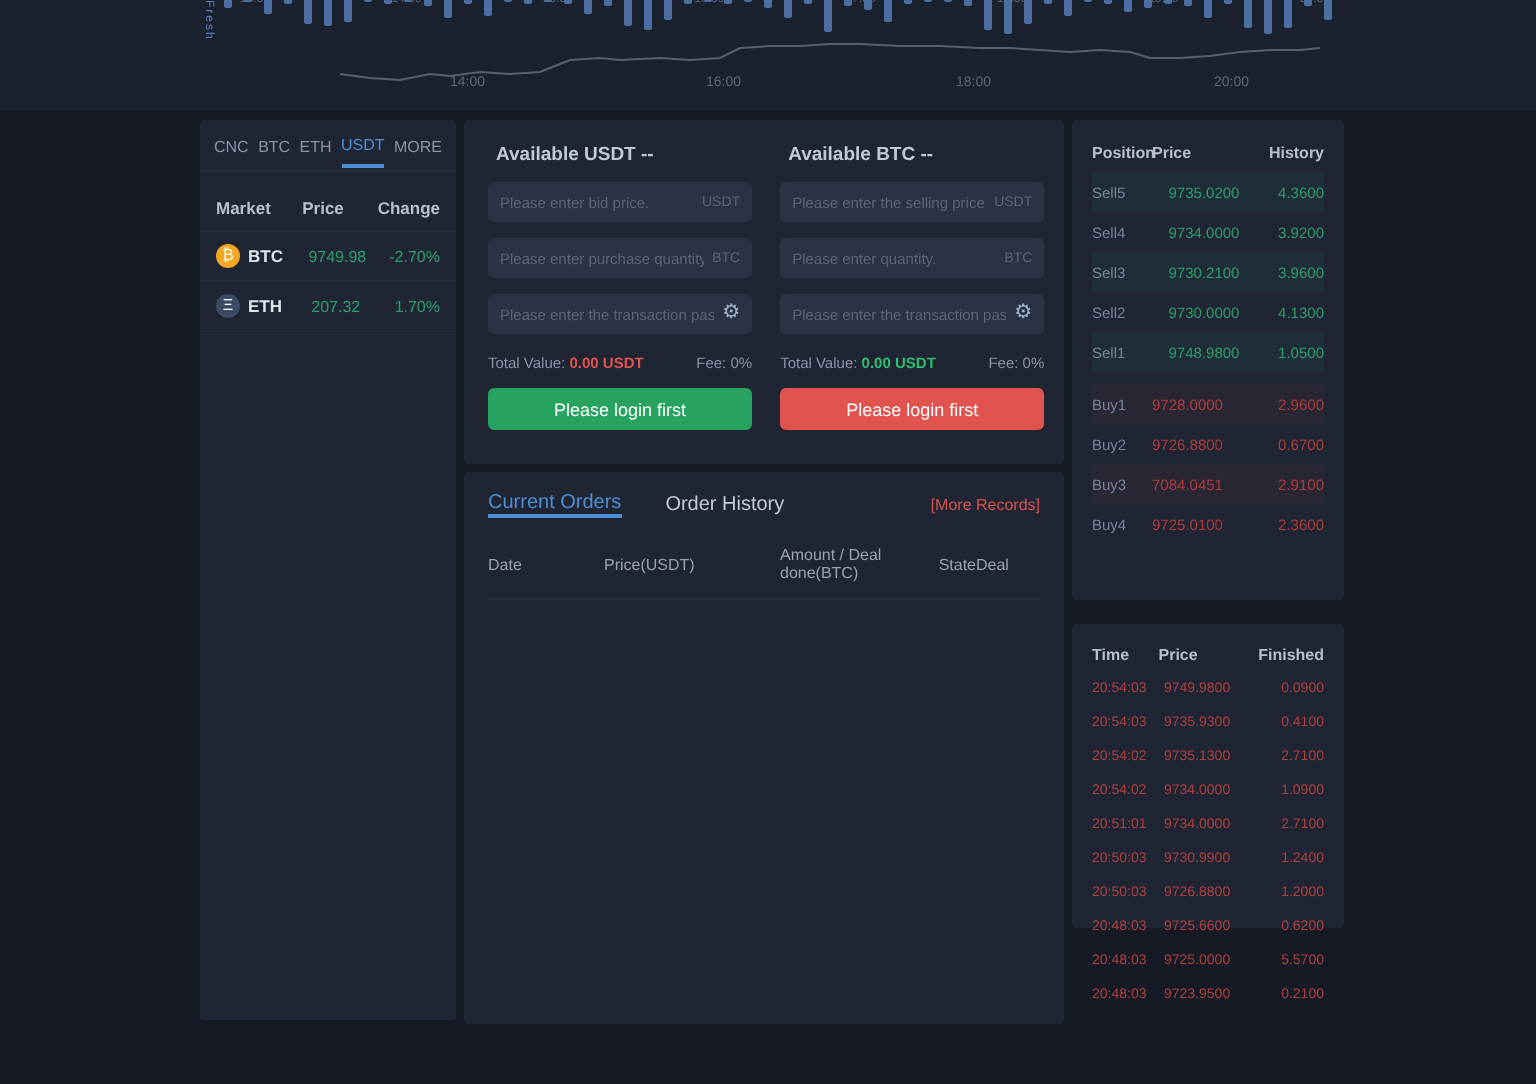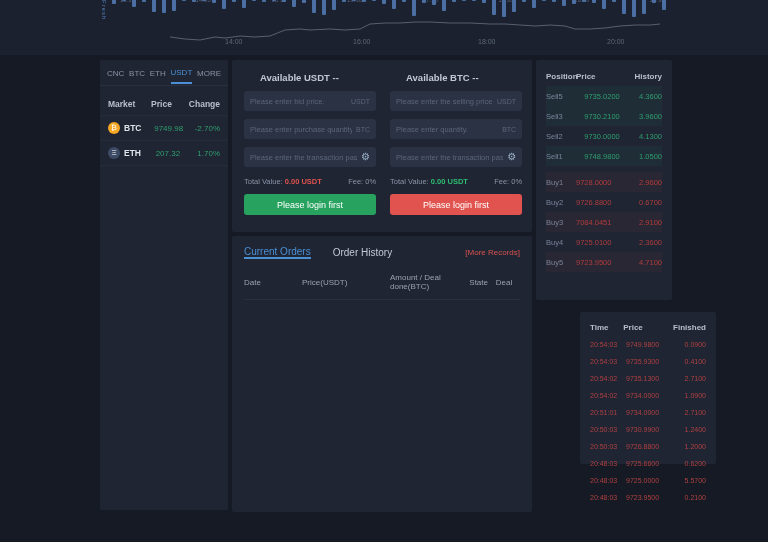--- a/index.html
+++ b/index.html
@@ -32,58 +32,58 @@
   .mrow { display:flex; align-items:center; height:25px; padding:0 8px; border-bottom:1px solid #242b3a; cursor:pointer; }
   .coin { width:48px; display:flex; align-items:center; gap:4px; }
   .cicon { width:12px; height:12px; border-radius:50%; font-size:8px; line-height:12px; text-align:center; color:#fff; flex:0 0 12px; }
   .csym { font-size:8.5px; font-weight:bold; color:#dfe3ea; }
   .mprice { width:42px; font-size:8px; color:#2f9e6e; }
   .mchg { margin-left:auto; font-size:8px; color:#2f9e6e; }
 
   
   .trade { left:232px; top:60px; width:300px; height:172px; padding:10px 12px; display:flex; gap:14px; }
   .tcol { flex:1; display:flex; flex-direction:column; }
-  .ttitle { font-size:9.5px; font-weight:bold; color:#c3c9d4; margin:2px 16px 8px; }
+  .ttitle { font-size:9.5px; font-weight:bold; color:#c3c9d4; margin:2px 4px 8px; }
   .field { display:flex; align-items:center; height:20px; background:#2a3244; border-radius:3px; padding:0 6px; margin-bottom:8px; }
   .field input { flex:1; min-width:0; background:transparent; border:0; outline:0; color:#cdd3de; font-size:7.5px; font-family:"Liberation Sans", sans-serif; }
   .field input::placeholder { color:#5b6678; }
   .unit { font-size:7px; color:#5b6678; margin-left:4px; }
   .gear { font-size:10px; color:#9fb4cc; margin-left:4px; cursor:pointer; line-height:1; }
   .totals { display:flex; justify-content:space-between; align-items:center; font-size:7.5px; color:#8a93a5; margin:2px 0 8px; }
   .tv-red { color:#e0534e; font-weight:bold; }
   .tv-green { color:#2fbf71; font-weight:bold; }
   .btn { height:21px; border:0; border-radius:3px; color:#fff; font-size:9px; cursor:pointer; font-family:"Liberation Sans", sans-serif; width:100%; }
   .btn.green { background:#27a35f; }
   .btn.red { background:#e0534e; }
 
   
   .orders { left:232px; top:236px; width:300px; height:276px; padding:10px 12px; }
   .otabs { display:flex; align-items:center; gap:22px; }
   .otab { font-size:10px; color:#c3c9d4; cursor:pointer; padding-bottom:0; }
   .otab.active { color:#4b8fd5; border-bottom:2px solid #4b8fd5; }
   .more { margin-left:auto; font-size:8px; color:#d9534f; cursor:pointer; }
   .ohead { display:flex; align-items:center; margin-top:14px; padding-bottom:8px; border-bottom:1px solid #2a3040; font-size:8px; color:#9aa2b0; }
-  .oh-date { flex:0 0 58px; } .oh-price { flex:0 0 88px; } .oh-amt { flex:1; } .oh-state { flex:0 0 42px; text-align:right; } .oh-deal { flex:0 0 32px; text-align:center; }
+  .oh-date { flex:0 0 58px; } .oh-price { flex:0 0 88px; } .oh-amt { flex:1; } .oh-state { flex:0 0 42px; text-align:right; } .oh-deal { flex:0 0 32px; text-align:left; }
 
   
   .book { left:536px; top:60px; width:136px; height:240px; padding:6px 10px; }
   .bhead { display:flex; font-size:8px; color:#b9bfcb; height:20px; align-items:center; }
   .bh-pos { width:30px; } .bh-price { width:52px; } .bh-amt { margin-left:auto; }
   .brow { display:flex; align-items:center; height:20px; font-size:7.5px; cursor:pointer; border-radius:1px; }
   .brow .pos { width:30px; color:#79839a; }
   .brow .bp { width:52px; }
   .brow .ba { margin-left:auto; }
   .brow.sell .bp, .brow.sell .ba { color:#2f9e6e;text-align:center; }
   .brow.buy .bp, .brow.buy .ba { color:#b03c3c; }
   .brow.sell.tint { background:rgba(47,158,110,.07); }
   .brow.buy.tint { background:rgba(176,60,60,.08); }
   .bgap { height:6px; }
 
   
-  .history { left:536px; top:312px; width:136px; height:152px; padding:6px 10px;margin-left:44px; }
+  .history { left:536px; top:312px; width:136px; height:152px; padding:6px 10px; }
   .hhead { display:flex; font-size:8px; color:#b9bfcb; height:18px; align-items:center; }
   .hh-time { width:36px; } .hh-price { width:54px; } .hh-fin { margin-left:auto; }
   .hrow { display:flex; align-items:center; height:17px; font-size:7px; color:#b04040; }
   .hrow .ht { width:36px; } .hrow .hp { width:54px; } .hrow .hf { margin-left:auto; }
 </style>
 </head>
 <body>
 
 <div class="page">
 
@@ -265,20 +265,25 @@
       <b class="bh-pos">Position</b>
       <b class="bh-price">Price</b>
       <b class="bh-amt">History</b>
     </div>
     <div>
         <div class="brow sell tint">
           <span class="pos">Sell5</span>
           <span class="bp">9735.0200</span>
           <span class="ba">4.3600</span>
         </div>
+        <div class="brow sell">
+          <span class="pos">Sell4</span>
+          <span class="bp">9734.0000</span>
+          <span class="ba">3.9200</span>
+        </div>
         <div class="brow sell tint">
           <span class="pos">Sell3</span>
           <span class="bp">9730.2100</span>
           <span class="ba">3.9600</span>
         </div>
         <div class="brow sell">
           <span class="pos">Sell2</span>
           <span class="bp">9730.0000</span>
           <span class="ba">4.1300</span>
         </div>
@@ -303,25 +308,20 @@
         <div class="brow buy tint">
           <span class="pos">Buy3</span>
           <span class="bp">7084.0451</span>
           <span class="ba">2.9100</span>
         </div>
         <div class="brow buy">
           <span class="pos">Buy4</span>
           <span class="bp">9725.0100</span>
           <span class="ba">2.3600</span>
         </div>
-        <div class="brow buy tint">
-          <span class="pos">Buy5</span>
-          <span class="bp">9723.9500</span>
-          <span class="ba">4.7100</span>
-        </div>
       </div>
   </div>
 
   <div class="card history">
     <div class="hhead">
       <b class="hh-time">Time</b>
       <b class="hh-price">Price</b>
       <b class="hh-fin">Finished</b>
     </div>
     <div>

